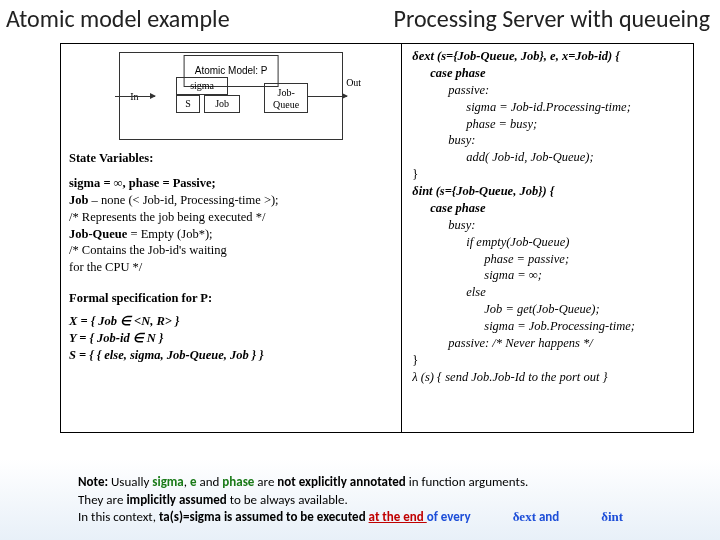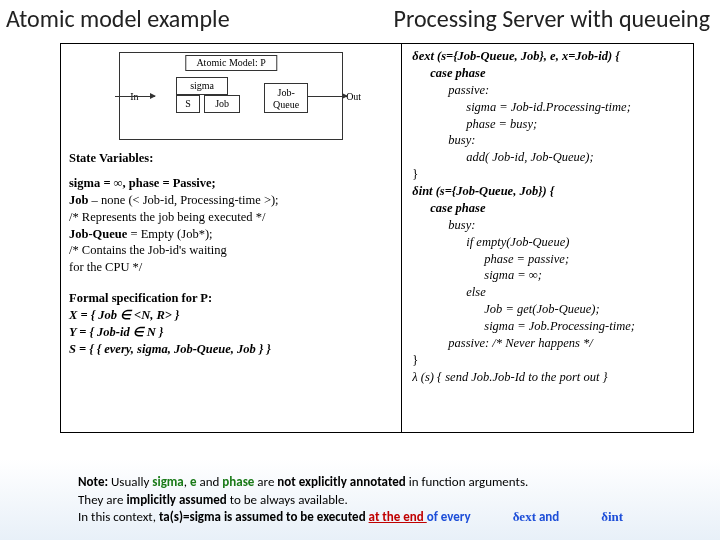--- a/index.html
+++ b/index.html
@@ -60,40 +60,40 @@
     position: absolute;
     left: 18px; top: 0;
     width: 224px; height: 88px;
     border: 1px solid #333;
   }
   .label-top {
     position: absolute;
     left: 50%; transform: translateX(-50%);
     top: 2px;
     border: 1px solid #333;
-    padding: 0 10px;
+    padding: 8px 10px;
     font-size: 10px;
     background: #fff;
-    font-family: Liberation Serif, serif;
+    font-family: Liberation Sans, sans-serif;
   }
   .cell {
     position: absolute;
     border: 1px solid #333;
     font-size: 10px;
     text-align: center;
     padding: 1px 2px;
     font-family: "Times New Roman", serif;
   }
   .cell.sigma { left: 56px; top: 24px; width: 52px; }
   .cell.s     { left: 56px; top: 42px; width: 24px; }
   .cell.job   { left: 84px; top: 42px; width: 36px; }
   .cell.queue { left: 144px; top: 30px; width: 44px; height: 30px; line-height: 12px; padding-top: 3px; }
   .io-label { position: absolute; font-size: 10px; font-family: "Times New Roman", serif; margin-left: 29px; }
   .io-in  { left: 0; top: 38px; }
-  .io-out { right: 0; top: 38px; }
+  .io-out { right: 0; top: 24px; }
   .arrow-in {
     position: absolute; left: 14px; top: 44px; width: 40px; height: 1px; background: #333;
   }
   .arrow-in::after {
     content: ""; position: absolute; right: -1px; top: -3px;
     border-left: 6px solid #333; border-top: 3px solid transparent; border-bottom: 3px solid transparent;
   }
   .arrow-out {
     position: absolute; right: 14px; top: 44px; width: 40px; height: 1px; background: #333;
   }
@@ -154,23 +154,23 @@
       <p style="margin-top:8px"><b>sigma = ∞, phase = Passive;</b></p>
       <p><b>Job</b><span> – none (&lt; Job-id, Processing-time &gt;);</span></p>
       <p>/* Represents the job being executed */</p>
       <p><b>Job-Queue</b><span> = Empty (Job*);</span></p>
       <p>/* Contains the Job-id's waiting</p>
       <p>  for the CPU */</p>
     </div>
 
     <div class="formal-block">
       <p class="formal-head" style="margin-top:14px">Formal specification for P:</p>
-      <p style="margin-top:0"><b class="ital">X = { Job ∈ &lt;N, R&gt; }</b></p>
+      <p style="margin-top:6px"><b class="ital">X = { Job ∈ &lt;N, R&gt; }</b></p>
       <p><b class="ital">Y = { Job-id ∈ N }</b></p>
-      <p><b class="ital">S = { { every, sigma, Job-Queue, Job } }</b></p>
+      <p><b class="ital">S = { { else, sigma, Job-Queue, Job } }</b></p>
     </div>
   </div>
 
   <div class="right-col">
     <p><b><span class="ital">δext (s={Job-Queue, Job}, e, x=Job-id) {</span></b></p>
     <p class="indent1"><b><span class="ital">case phase</span></b></p>
     <p class="indent2 ital">passive:</p>
     <p class="indent3 ital">sigma = Job-id.Processing-time;</p>
     <p class="indent3 ital">phase = busy;</p>
     <p class="indent2 ital">busy:</p>

